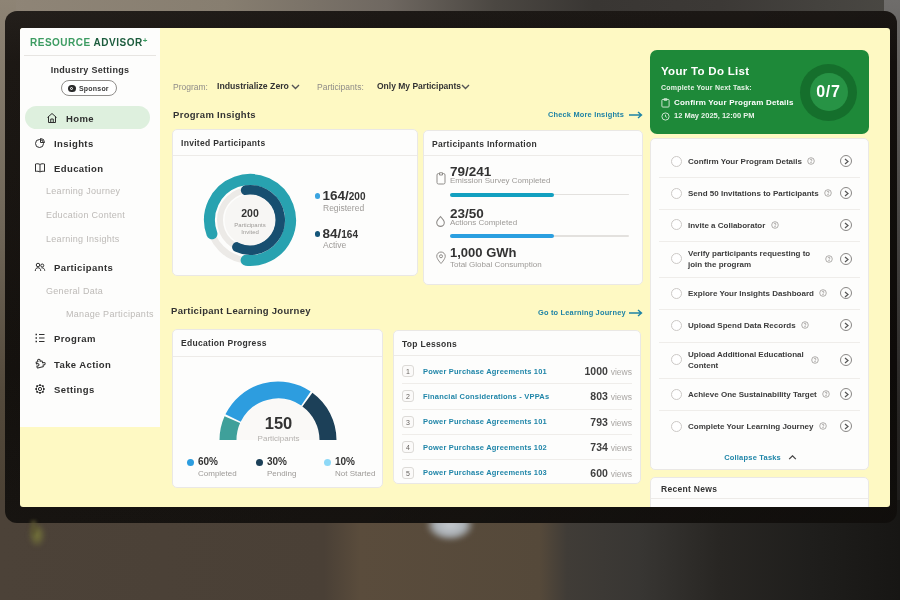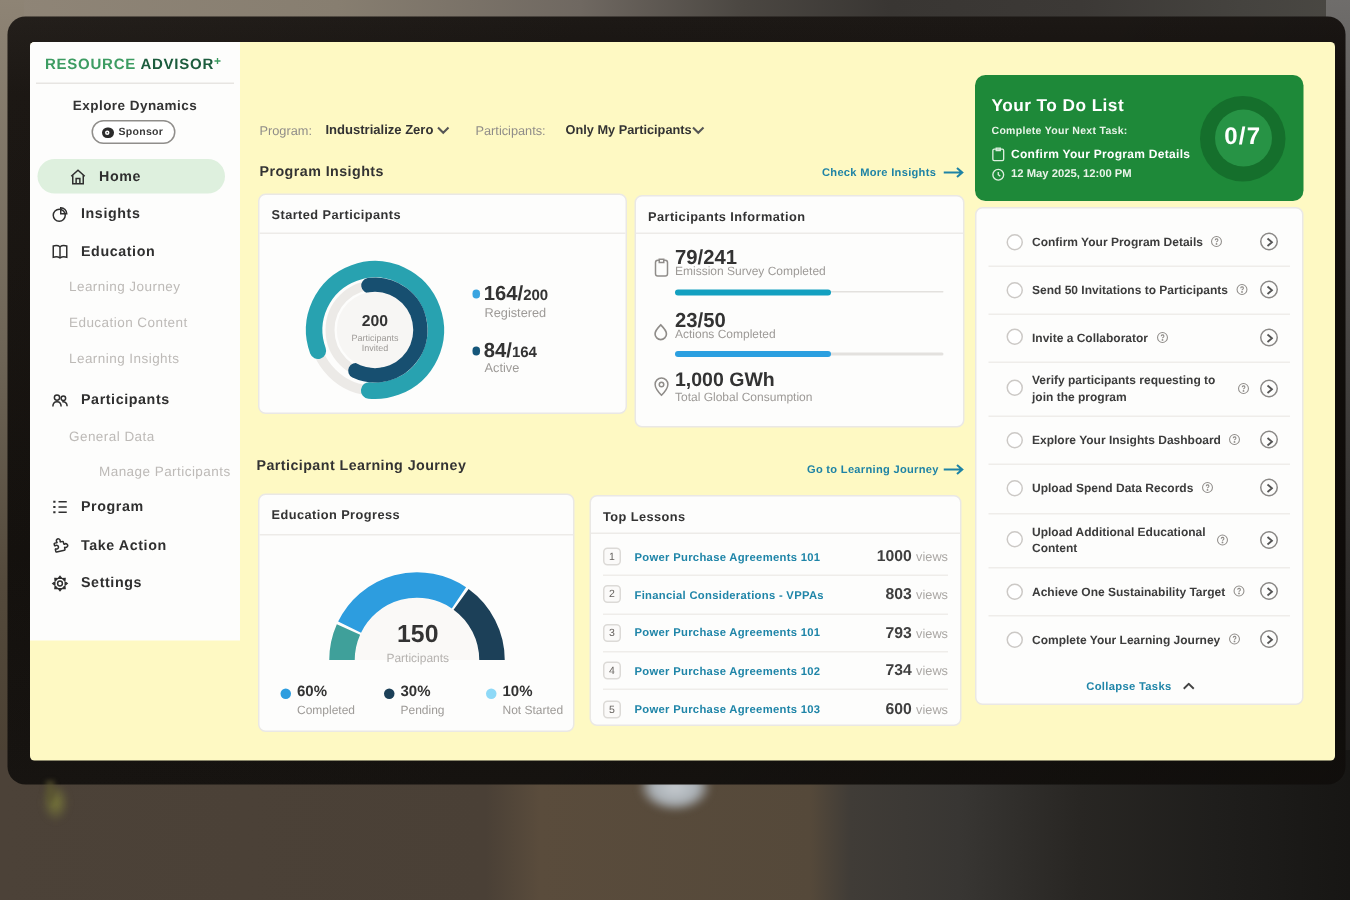--- a/index.html
+++ b/index.html
@@ -38,21 +38,21 @@
 <div class="abs" style="left:5px;top:11px;width:892px;height:512px;border-radius:12px;background:linear-gradient(128deg, rgba(125,115,100,0.08) 0%, rgba(60,55,50,0.03) 30%, rgba(0,0,0,0) 55%, rgba(0,0,0,0.26) 100%);"></div>
 <div class="abs" style="left:29px;top:520px;width:9px;height:18px;background:radial-gradient(ellipse at 50% 35%, rgba(95,90,50,0.75) 0%, rgba(85,80,45,0.55) 40%, rgba(80,75,40,0) 72%); filter:blur(1.5px); z-index:5;"></div>
 
 <div id="screen">
 
   <div id="sidebar">
     <div class="abs" style="left:10px; top:8px; font-size:10px; font-weight:bold; letter-spacing:.5px; white-space:nowrap;">
       <span style="color:#3d9c62;">RESOURCE</span> <span style="color:#1c5c3d;">ADVISOR</span><span style="color:#3d9c62; font-size:8px; vertical-align:3px;">+</span>
     </div>
     <div class="abs" style="left:4px; top:26.5px; width:132px; height:1px; background:#e7e5e2;"></div>
-    <div class="abs" style="left:0; top:36.5px; width:140px; text-align:center; font-size:9px; font-weight:bold; color:#333; letter-spacing:.3px;">Explore Dynamics</div>
+    <div class="abs" style="left:0; top:36.5px; width:140px; text-align:center; font-size:9px; font-weight:bold; color:#333; letter-spacing:.3px;">Industry Settings</div>
     <div class="abs" style="left:41px; top:52px; width:56px; height:16px; border:1px solid #908e8b; border-radius:9px; background:#fff;">
       <span class="abs" style="left:6px; top:3.5px; width:7.5px; height:7.5px; background:#2b2b2b; border-radius:50%;"></span>
       <span class="abs" style="left:8.2px; top:5.8px; width:3px; height:3px; border-radius:50%; border:0.8px solid #fff;"></span>
       <span class="abs" style="left:17px; top:4px; font-size:7px; color:#3a3a3a; font-weight:bold; letter-spacing:.2px;">Sponsor</span>
     </div>
 
     <div class="abs" style="left:5px; top:78px; width:125px; height:23px; background:#def0de; border-radius:12px;"></div>
     <div class="menu-item" style="top:78.5px;margin-left:12px;">
       <svg class="mi-ico" viewBox="0 0 24 24" fill="none" stroke="#2f2f2f" stroke-width="2">
           <path d="M3 11 L12 3 L21 11"></path>
@@ -132,21 +132,21 @@
       <path d="M1 1 L4.5 4.5 L8 1"></path>
     </svg>
 
   <div class="sec-head" style="left:153px; top:81px;">Program Insights</div>
   <div class="teal-link" style="left:528px; top:82px;">Check More Insights</div>
   <svg class="abs" style="left:609px; top:82.5px;" width="14" height="8" viewBox="0 0 14 8" fill="none" stroke="#1e83a5" stroke-width="1.4">
       <path d="M0 4 H12 M9 1 L12.5 4 L9 7"></path>
     </svg>
 
   <div class="card" style="left:152px; top:101px; width:246px; height:147px;">
-    <div class="card-title">Started Participants</div>
+    <div class="card-title">Invited Participants</div>
     <div class="card-div" style="top:25px;"></div>
     <svg class="abs" style="left:25px; top:37.5px;" width="104" height="104" viewBox="0 0 104 104">
       <circle cx="52" cy="52" r="40.5" fill="none" stroke="#eceae7" stroke-width="6.5"></circle>
       <circle cx="52" cy="52" r="40.5" fill="none" stroke="#28a2b0" stroke-width="11" stroke-dasharray="208.6 254.5" transform="rotate(160 52 52)" stroke-linecap="round"></circle>
       <circle cx="52" cy="52" r="30" fill="none" stroke="#eceae7" stroke-width="6"></circle>
       <circle cx="52" cy="52" r="30" fill="none" stroke="#174f70" stroke-width="10" stroke-dasharray="111.6 188.5" transform="rotate(-98 52 52)" stroke-linecap="round"></circle>
       <circle cx="52" cy="52" r="25.5" fill="#f7f6f4"></circle>
       <text x="52" y="49" text-anchor="middle" font-family="Liberation Sans, sans-serif" font-size="10.5" font-weight="bold" fill="#333">200</text>
       <text x="52" y="59" text-anchor="middle" font-family="Liberation Sans, sans-serif" font-size="6" fill="#9d9a97">Participants</text>
       <text x="52" y="66" text-anchor="middle" font-family="Liberation Sans, sans-serif" font-size="6" fill="#9d9a97">Invited</text>
@@ -374,13 +374,17 @@
       <div class="abs" style="left:8px; right:8px; top:138px; height:1px; background:#efedea;"></div>
       <div class="abs" style="left:8px; right:8px; top:170px; height:1px; background:#efedea;"></div>
       <div class="abs" style="left:8px; right:8px; top:202.5px; height:1px; background:#efedea;"></div>
       <div class="abs" style="left:8px; right:8px; top:239px; height:1px; background:#efedea;"></div>
       <div class="abs" style="left:8px; right:8px; top:271px; height:1px; background:#efedea;"></div>
       <div class="abs" style="left:0; top:314px; width:219px; text-align:center; font-size:7.5px; font-weight:bold; color:#1f85a8; letter-spacing:.2px;">Collapse Tasks&nbsp;&nbsp;&nbsp;<svg width="9" height="5" viewBox="0 0 10 6" fill="none" stroke="#444" stroke-width="1.5">
           <path d="M1 5 L5 1 L9 5"></path>
         </svg></div>
     </div>
 
+  <div class="abs" style="left:630px; top:448.5px; width:219px; height:40px; background:#fdfdfc; border:1px solid #eae8e5; border-radius:5px;">
+    <div class="abs" style="left:10px; top:6px; font-size:8.5px; font-weight:bold; color:#333; letter-spacing:.3px;">Recent News</div>
+    <div class="card-div" style="top:20px;"></div>
+  </div>
 </div>
 
 </body></html>

